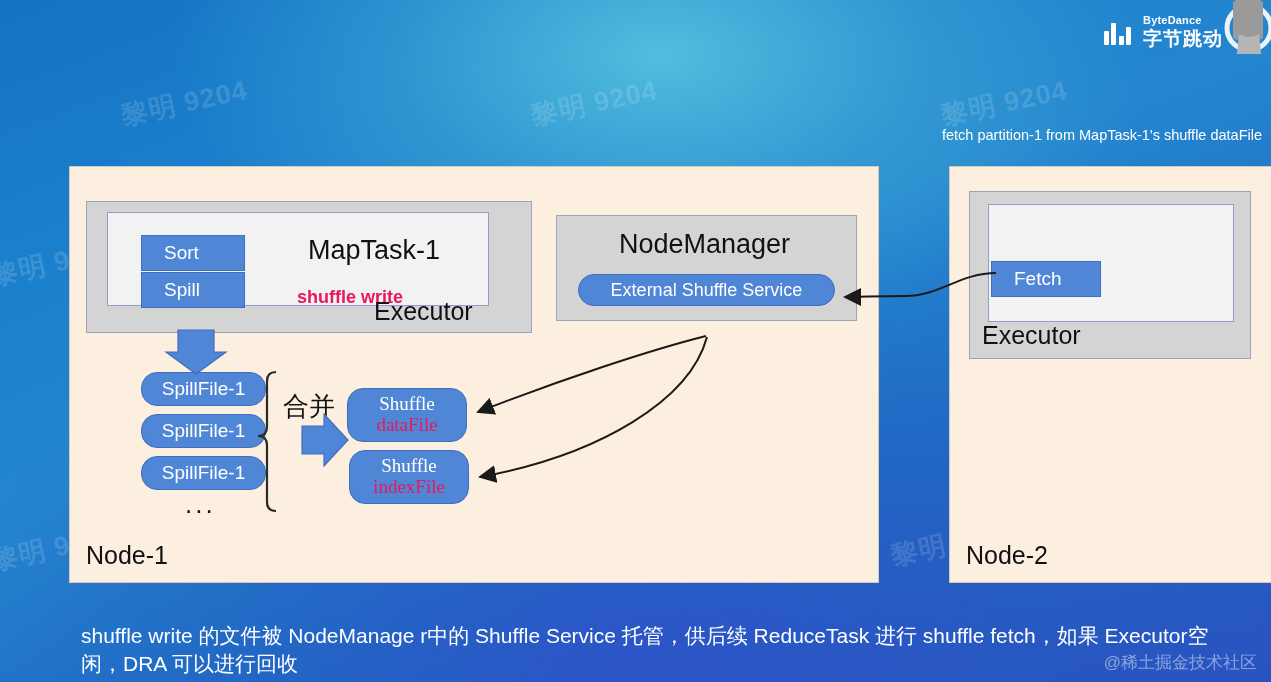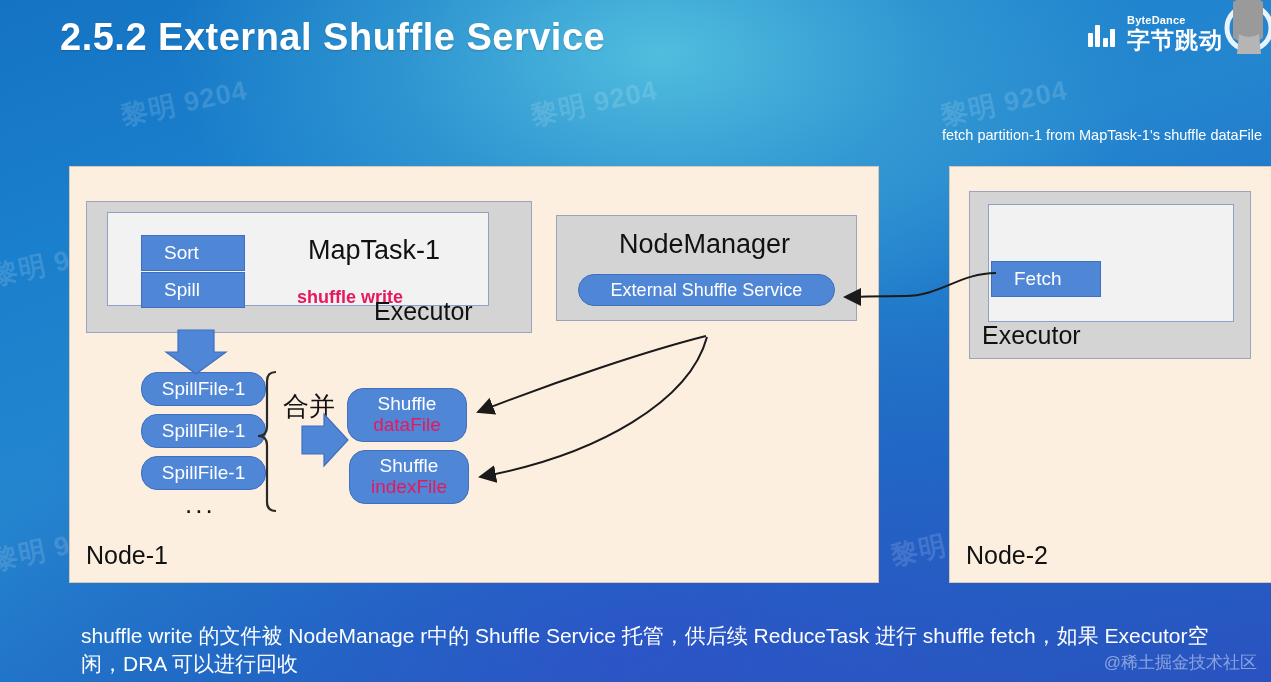--- a/index.html
+++ b/index.html
@@ -50,21 +50,21 @@
     display: flex; align-items: center; gap: 12px;
   }
   #brand .bars { display: flex; align-items: flex-end; gap: 2.5px; height: 26px; }
   #brand .bars i { display: block; width: 5px; background: #fff; border-radius: 1px; }
   #brand .bars i:nth-child(1) { height: 14px; }
   #brand .bars i:nth-child(2) { height: 22px; }
   #brand .bars i:nth-child(3) { height: 9px;  }
   #brand .bars i:nth-child(4) { height: 18px; }
   #brand .txt { display: flex; flex-direction: column; line-height: 1; }
   #brand .en { font-size: 11px; color: #ffffff; font-weight: bold; letter-spacing: 0.2px; }
-  #brand .cn { font-size: 23px; color: #ffffff; font-weight: bold; letter-spacing: 1px; margin-top: 3px; }
+  #brand .cn { font-size: 19px; color: #ffffff; font-weight: bold; letter-spacing: 1px; margin-top: 3px; }
 
   #avatar {
     position: absolute;
     right: 0px; top: -6px;
     width: 56px; height: 62px;
   }
 
   
   #fetch-note {
     position: absolute;
@@ -124,20 +124,21 @@
     font-size: 19px;
     box-sizing: border-box;
   }
   .bluebox.rounded { border-radius: 16px; }
   .bluebox.left { justify-content: flex-start; padding-left: 22px; }
 
   .two-line {
     display: flex; flex-direction: column;
     align-items: center; justify-content: center;
     line-height: 1.08;
+    font-family: Liberation Serif, serif;
   }
   .two-line .l1 { color: #ffffff; }
   .two-line .l2 { color: #e8185c; }
 
   .redtext {
     position: absolute;
     color: #e8185c;
     font-size: 18px;
     font-weight: bold;
     white-space: nowrap;
@@ -194,21 +195,20 @@
   <div class="wm" style="left:-10px;  top:245px;">黎明 9204</div>
   <div class="wm" style="left:-10px;  top:530px;">黎明 9204</div>
   <div class="wm" style="left:890px;  top:525px;">黎明 9204</div>
   <div class="wm dk" style="left:300px; top:245px;">黎明 9204</div>
   <div class="wm dk" style="left:700px; top:245px;">黎明 9204</div>
   <div class="wm dk" style="left:720px; top:520px;">黎明 9204</div>
   <div class="wm dk" style="left:250px; top:520px;">黎明 9204</div>
   <div class="wm dk" style="left:1020px; top:430px;">黎明 9204</div>
   <div class="wm dk" style="left:440px; top:395px;">黎明 9204</div>
 
-  <div id="title">2.5.2 External Shuffle Service</div>
 
   <div id="brand">
     <div class="bars">
         <i></i>
         <i></i>
         <i></i>
         <i></i>
       </div>
     <div class="txt">
       <span class="en">ByteDance</span>

